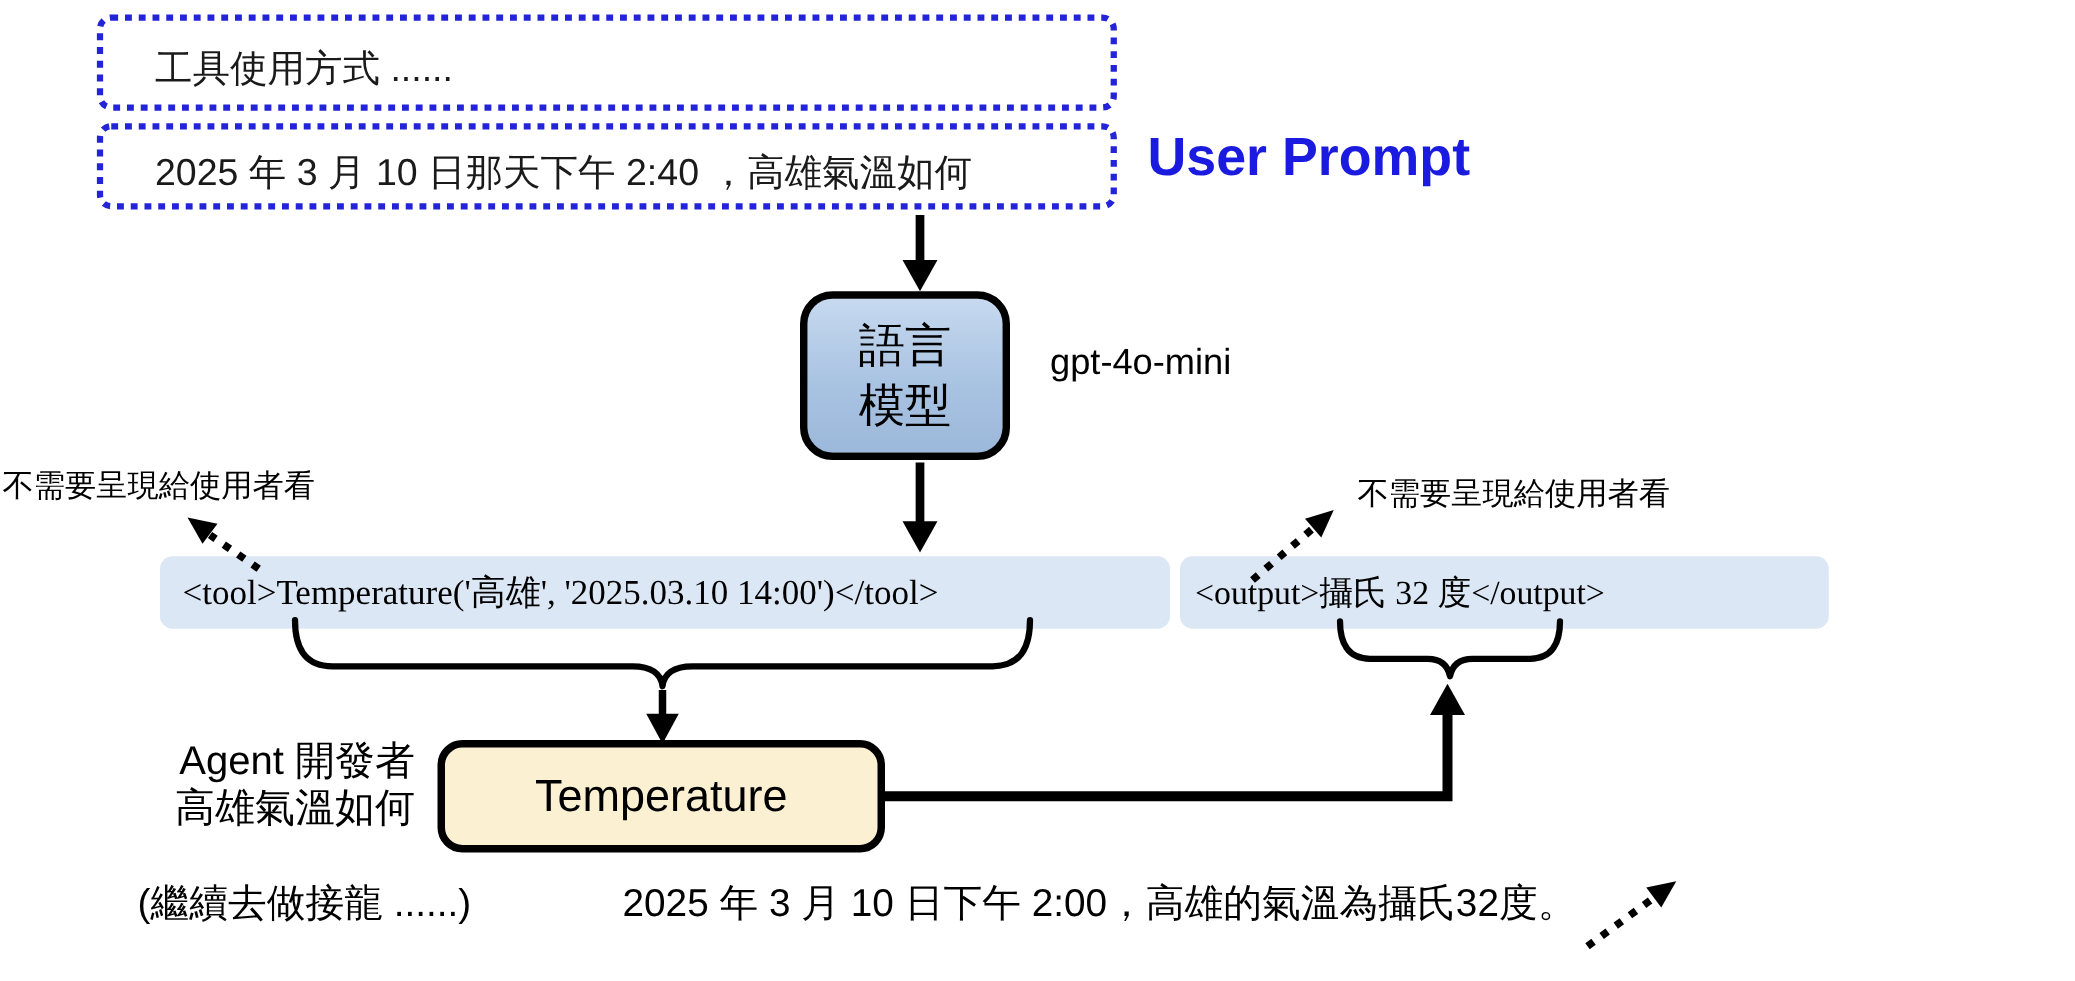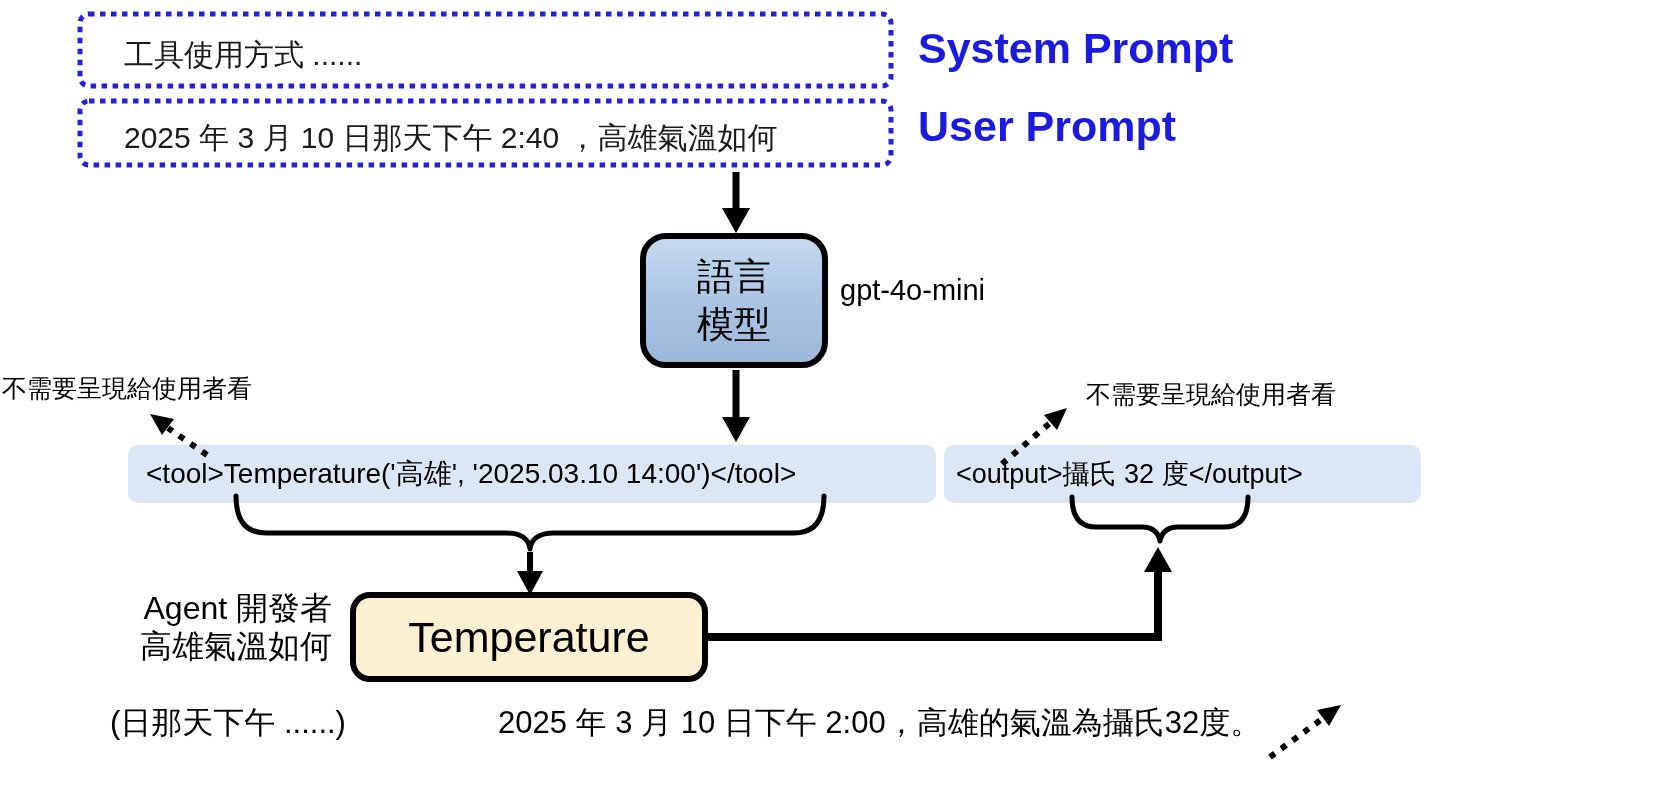--- a/index.html
+++ b/index.html
@@ -26,21 +26,21 @@
     position:absolute;
     left:918px;
     font-size:43px;
     font-weight:bold;
     color:#1b1be0;
     white-space:nowrap;
   }
 
   .llm-box{
     position:absolute;
-    left:640px;top:233px;width:188px;height:135px;
+    left:640px;top:233px;width:168px;height:135px;
     box-sizing:border-box;
     border:6px solid #000;
     border-radius:26px;
     background:linear-gradient(180deg,#c6d9ef 0%,#a9c3e2 55%,#9cb8da 100%);
     display:flex;flex-direction:column;align-items:center;justify-content:center;
     font-size:37px;line-height:1.28;
   }
 
   .model-ext-label{
     position:absolute;
@@ -51,23 +51,24 @@
 
   .msg-bar{
     position:absolute;
     top:445px;height:58px;
     box-sizing:border-box;
     background:#dbe7f4;
     border-radius:10px;
     display:flex;align-items:center;
     font-size:28px;
     white-space:nowrap;
+    font-family:Liberation Serif, serif;
   }
   .msg-bar.tool{left:128px;width:808px;padding-left:18px;}
-  .msg-bar.output{left:944px;width:477px;padding-left:12px;font-size:27px;}
+  .msg-bar.output{left:944px;width:519px;padding-left:12px;font-size:27px;}
 
   .annot{
     position:absolute;
     font-size:25px;
     white-space:nowrap;
     color:#000;
   }
 
   .agent-label{
     position:absolute;
@@ -78,40 +79,39 @@
   }
 
   .temp-box{
     position:absolute;
     left:350px;top:592px;width:358px;height:90px;
     box-sizing:border-box;
     border:6px solid #000;
     border-radius:20px;
     background:#fcf0d3;
     display:flex;align-items:center;justify-content:center;
-    font-size:43px;
+    font-size:36px;
   }
 
   .bottom-span{position:absolute;top:702px;font-size:31px;white-space:nowrap;}
 
   svg.overlay{
     position:absolute;left:0;top:0;
     pointer-events:none;
   }
 </style>
 </head>
 <body>
 
 <div id="canvas">
 
   <div class="prompt-text" style="top:35px;">工具使用方式 ......</div>
 
   <div class="prompt-text" style="top:118px;">2025 年 3 月 10 日那天下午 2:40 ，高雄氣溫如何</div>
 
-  <div class="prompt-label" style="top:24px;">System Prompt</div>
   <div class="prompt-label" style="top:102px;">User Prompt</div>
 
   <div class="llm-box">
     <span>語言</span>
     <span>模型</span>
   </div>
   <div class="model-ext-label">gpt-4o-mini</div>
 
   <div class="msg-bar tool">
     <span>&lt;tool&gt;Temperature('高雄', '2025.03.10 14:00')&lt;/tool&gt;</span>
@@ -125,21 +125,21 @@
 
   <div class="agent-label">
     <div>Agent 開發者</div>
     <div>高雄氣溫如何</div>
   </div>
 
   <div class="temp-box">
     <span>Temperature</span>
   </div>
 
-  <div class="bottom-span" style="left:110px;">(日那天下午 ......)</div>
+  <div class="bottom-span" style="left:110px;">(繼續去做接龍 ......)</div>
   <div class="bottom-span" style="left:472px;margin-left:26px;">2025 年 3 月 10 日下午 2:00，高雄的氣溫為攝氏32度。</div>
 
 
   <svg class="overlay" width="1660" height="785" viewBox="0 0 1660 785">
 
     <rect x="80" y="14" width="811" height="72" rx="9" fill="none" stroke="#2323d9" stroke-width="5" stroke-dasharray="5.5 5.5"></rect>
     <rect x="80" y="101" width="811" height="64" rx="9" fill="none" stroke="#2323d9" stroke-width="5" stroke-dasharray="5.5 5.5"></rect>
 
     <line x1="736" y1="172" x2="736" y2="214" stroke="#000" stroke-width="7"></line>
     <polygon points="736,233 722,208 750,208" fill="#000"></polygon>

